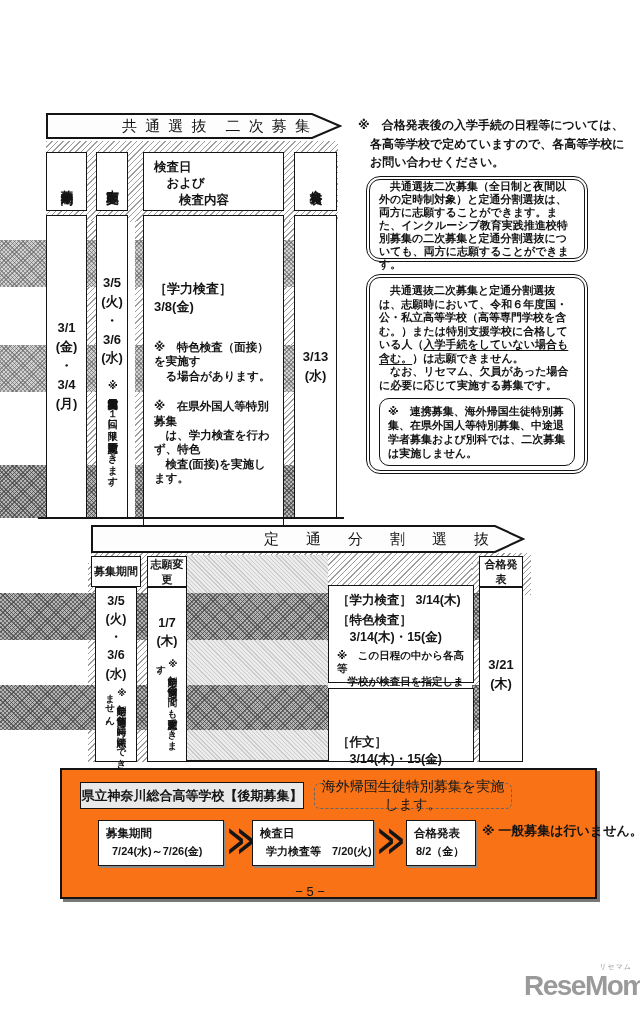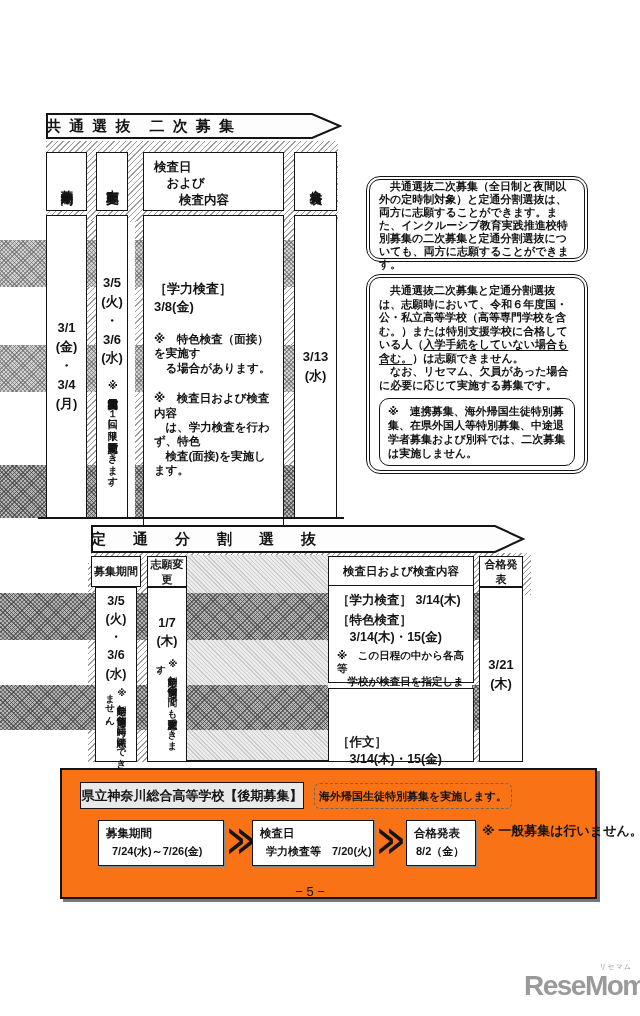--- a/index.html
+++ b/index.html
@@ -12,21 +12,21 @@
      background-image:repeating-linear-gradient(45deg,rgba(90,90,90,.55) 0,rgba(90,90,90,.55) 1px,transparent 1px,transparent 3px),
                       repeating-linear-gradient(-45deg,rgba(90,90,90,.55) 0,rgba(90,90,90,.55) 1px,transparent 1px,transparent 3px);}
   .xband-dark{background-color:#b5b5b5;
      background-image:repeating-linear-gradient(45deg,rgba(60,60,60,.65) 0,rgba(60,60,60,.65) 1px,transparent 1px,transparent 3px),
                       repeating-linear-gradient(-45deg,rgba(60,60,60,.65) 0,rgba(60,60,60,.65) 1px,transparent 1px,transparent 3px);}
   .dots{background-color:#ececec;
      background-image:repeating-linear-gradient(45deg,rgba(120,120,120,.28) 0,rgba(120,120,120,.28) 1px,transparent 1px,transparent 3px);}
   .pre{white-space:pre-line;}
   .vert{writing-mode:vertical-rl;}
   .ctr{display:flex;align-items:center;justify-content:center;text-align:center;}
-  .bannertxt{font-weight:bold;font-size:15px;text-align:left;}
+  .bannertxt{font-weight:normal;font-size:15px;text-align:right;}
   .date{font-weight:bold;font-size:13px;line-height:1.45;text-align:center;}
   .note-sm{font-weight:bold;font-size:11.5px;line-height:1.25;}
   .dbox{border:4px double #141414;border-radius:14px;background:#fff;}
   .u{text-decoration:underline;text-underline-offset:2px;}
   .flowbox{background:#fff;border:1.6px solid #141414;box-shadow:2px 2px 0 #8a8a8a;padding:5px 7px;}
   .flowlabel{font-weight:bold;font-size:11.5px;}
   .flowval{font-weight:bold;font-size:11px;margin-top:3px;padding-left:6px;white-space:nowrap;}
   .chev{font-weight:bold;font-size:25px;line-height:1;transform:scale(1.05,1.5);color:#141414;}
 </style>
 </head>
@@ -84,32 +84,35 @@
   <div class="abs wbox" style="left:96px;top:215px;width:32px;height:303px;">
     <div class="date pre" style="margin-top:58px;">3/5
 (火)
 ・
 3/6
 (水)</div>
     <div class="vert" style="font-size:10px;font-weight:bold;height:162px;margin:12px auto 0;display:block;line-height:1.25;">※二次募集実施校間で１回に限り志願変更できます。</div>
   </div>
   <div class="abs wbox" style="left:143px;top:215px;width:141px;height:372px;padding:64px 8px 12px 10px;">
     <div style="font-weight:bold;font-size:13px;">［学力検査］ 3/8(金)</div>
-    <div class="note-sm pre" style="margin-top:16px;">※　特色検査（面接）を実施す
+    <div class="note-sm pre" style="margin-top:24px;">※　特色検査（面接）を実施す
 　る場合があります。</div>
-    <div class="note-sm pre" style="margin-top:16px;">※　検査日および検査内容
+    <div class="note-sm pre" style="margin-top:16px;">※　在県外国人等特別募集
 　は、学力検査を行わず、特色
 　検査(面接)を実施します。</div>
   </div>
   <div class="abs wbox ctr" style="left:294px;top:215px;width:43px;height:303px;">
     <div class="date pre">3/13
 (水)</div>
   </div>
   <div class="abs" style="left:38px;top:517px;width:306px;height:2px;background:#141414;"></div>
 
+  <div class="abs pre" style="left:358px;top:116px;width:278px;font-weight:bold;font-size:12px;line-height:1.55;">※　合格発表後の入学手続の日程等については、
+　各高等学校で定めていますので、各高等学校に
+　お問い合わせください。</div>
 
   <div class="abs dbox" style="left:366px;top:176px;width:222px;height:86px;padding:0 9px;">
     <div style="font-weight:bold;font-size:11px;line-height:13px;">　共通選抜二次募集（全日制と夜間以外の定時制対象）と定通分割選抜は、両方に志願することができます。また、インクルーシブ教育実践推進校特別募集の二次募集と定通分割選抜についても、両方に志願することができます。</div>
   </div>
 
   <div class="abs dbox" style="left:366px;top:274px;width:222px;height:200px;padding:6px 9px;">
     <div class="pre" style="font-weight:bold;font-size:11px;line-height:13.5px;"><span>　共通選抜二次募集と定通分割選抜は、志願時において、令和６年度国・公・私立高等学校（高等専門学校を含む。）または特別支援学校に合格している人（</span><span class="u">入学手続をしていない場合も含む。</span><span>）は志願できません。
 　なお、リセマム、欠員があった場合に必要に応じて実施する募集です。</span></div>
     <div style="border:1.5px solid #141414;border-radius:10px;padding:5px 8px;margin-top:6px;">
       <div style="font-weight:bold;font-size:11px;line-height:14px;">※　連携募集、海外帰国生徒特別募集、在県外国人等特別募集、中途退学者募集および別科では、二次募集は実施しません。</div>
@@ -136,23 +139,20 @@
   <div class="abs xband-dark" style="left:137px;top:685px;width:10px;height:45px;"></div>
   <div class="abs xband-dark" style="left:187px;top:685px;width:141px;height:45px;"></div>
   <div class="abs xband-dark" style="left:472px;top:685px;width:8px;height:45px;"></div>
 
   <div class="abs wbox ctr" style="left:91px;top:556px;width:50px;height:31px;">
     <span style="font-weight:bold;font-size:11px;">募集期間</span>
   </div>
   <div class="abs wbox ctr" style="left:147px;top:556px;width:40px;height:31px;">
     <span style="font-weight:bold;font-size:11px;">志願変更</span>
   </div>
-  <div class="abs wbox ctr" style="left:328px;top:556px;width:146px;height:31px;">
-    <span style="font-weight:bold;font-size:11.5px;">検査日および検査内容</span>
-  </div>
   <div class="abs wbox ctr" style="left:479px;top:556px;width:44px;height:31px;">
     <span style="font-weight:bold;font-size:11px;">合格発表</span>
   </div>
 
   <div class="abs wbox" style="left:95px;top:587px;width:42px;height:175px;">
     <div class="date pre" style="font-size:12.5px;margin-top:4px;">3/5
 (火)
 ・
 3/6
 (水)</div>
@@ -176,21 +176,21 @@
     <div class="pre" style="font-weight:bold;font-size:10.5px;line-height:1.25;margin-top:6px;">※　この日程の中から各高等
 　学校が検査日を指定します。</div>
   </div>
   <div class="abs wbox ctr" style="left:479px;top:587px;width:44px;height:175px;">
     <div class="date pre">3/21
 (木)</div>
   </div>
 
   <div class="abs" style="left:60px;top:768px;width:537px;height:131px;border:2.5px solid #141414;box-shadow:3px 3px 0 #777;background:#f97316;">
     <div class="abs ctr" style="left:18px;top:12px;width:224px;height:27px;background:#e9e9e9;border:1.6px solid #141414;font-weight:bold;font-size:13px;">県立神奈川総合高等学校【後期募集】</div>
-    <div class="abs ctr" style="left:252px;top:13px;width:198px;height:26px;border:1.4px dashed #666;border-radius:6px;font-weight:bold;font-size:11px;">海外帰国生徒特別募集を実施します。</div>
+    <div class="abs ctr" style="left:252px;top:13px;width:198px;height:26px;border:1.4px dashed #666;border-radius:6px;font-weight:normal;font-size:14px;">海外帰国生徒特別募集を実施します。</div>
 
     <div class="abs flowbox" style="left:36px;top:50px;width:126px;height:46px;">
       <div class="flowlabel">募集期間</div>
       <div class="flowval">7/24(水)～7/26(金)</div>
     </div>
     <div class="abs chev" style="left:166px;top:58px;">≫</div>
     <div class="abs flowbox" style="left:190px;top:50px;width:122px;height:46px;">
       <div class="flowlabel">検査日</div>
       <div class="flowval">学力検査等　7/20(火)</div>
     </div>

